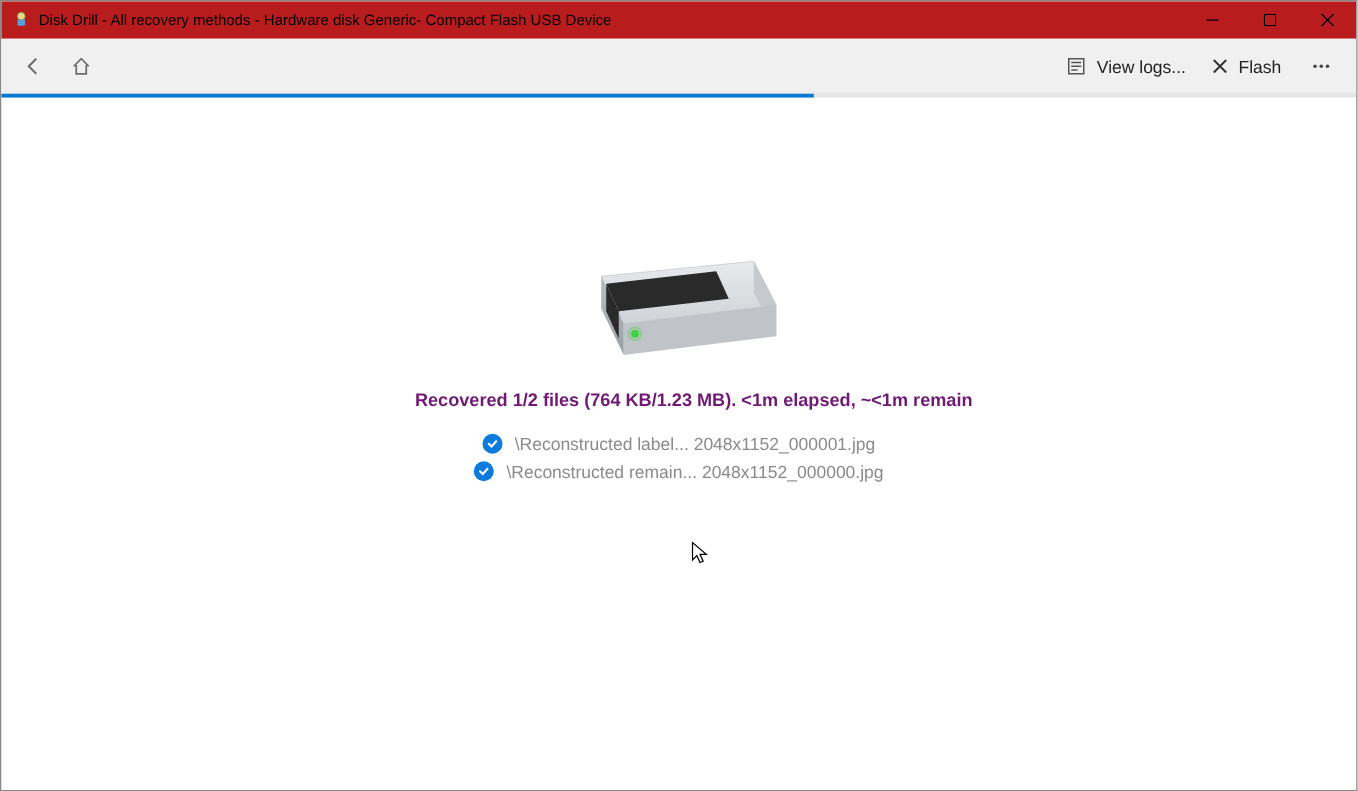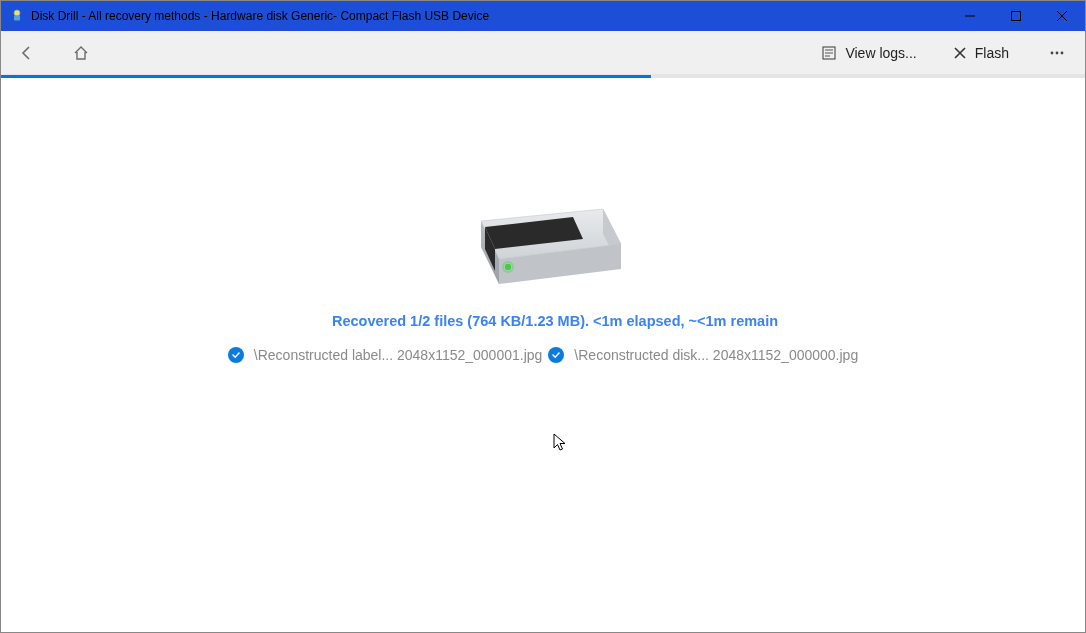--- a/index.html
+++ b/index.html
@@ -8,21 +8,21 @@
       background: #fff;
       width: 1086px;
       height: 633px;
       overflow: hidden;
       border: 1px solid #888;
       position: relative;
     }
     
     .titlebar {
       height: 30px;
-      background: #1d4ed8;
+      background: #b91c1c;
       display: flex;
       align-items: center;
       padding: 0 0 0 8px;
       font-size: 12px;
       color: #000;
       border-bottom: 0;
     }
     .titlebar .app-icon {
       width: 16px; height: 16px; margin-right: 6px;
       display:inline-flex; align-items:center; justify-content:center;
@@ -37,21 +37,20 @@
       font-size: 10px; color: #000;
     }
     
     .toolbar {
       height: 44px;
       background: #f0f0f0;
       border-bottom: 1px solid #e5e5e5;
       display: flex;
       align-items: center;
       padding: 0 8px;
-      gap: 16px;
     }
     .tool-btn {
       width: 36px; height: 36px;
       display: flex; align-items: center; justify-content: center;
       color: #555;
       border-radius: 2px;
       margin-right: 2px;
     }
     .toolbar .spacer { flex: 1; }
     .tool-action {
@@ -76,25 +75,25 @@
       top: 78px; left: 0; right: 0; bottom: 0;
       display: flex; flex-direction: column; align-items: center;
       padding-top: 110px;
     }
     .drive-img { width: 180px; height: 110px; margin-bottom: 14px; }
     .headline {
       font-size: 24px; font-weight: 400; color: #222;
       margin-bottom: 10px;
     }
     .subline {
-      font-size: 14.5px; font-weight: 600; color: #3b82f6;
+      font-size: 14.5px; font-weight: 600; color: #701a75;
       margin-bottom: 18px;
       margin-left: 24px;
     }
-    .files { display: flex; gap: 6px; }
+    .files { display: flex; flex-direction: column; gap: 6px; align-items: center; }
     .file-row {
       display: flex; align-items: center; gap: 10px;
       font-size: 14px; color: #8a8a8a;
     }
     .check-ico {
       width: 16px; height: 16px; border-radius: 50%;
       background: #0d7bdc; display:flex; align-items:center; justify-content:center;
       flex-shrink: 0;
     }
     .cursor {
@@ -213,21 +212,21 @@
           </svg>
       </span>
       <span>\Reconstructed label... 2048x1152_000001.jpg</span>
     </div>
     <div class="file-row">
       <span class="check-ico">
         <svg width="10" height="10" viewBox="0 0 10 10">
             <path d="M2 5 L4.2 7.2 L8 3" stroke="#fff" stroke-width="1.6" fill="none" stroke-linecap="round"></path>
           </svg>
       </span>
-      <span>\Reconstructed disk... 2048x1152_000000.jpg</span>
+      <span>\Reconstructed remain... 2048x1152_000000.jpg</span>
     </div>
   </div>
 </div>
 
 <div class="cursor">
   <svg width="16" height="20" viewBox="0 0 16 20">
     <path d="M1 1 L1 15 L4.5 11.5 L7 17 L9.5 16 L7 10.5 L12 10.5 Z" fill="#fff" stroke="#000" stroke-width="1"></path>
   </svg>
 </div>
 

